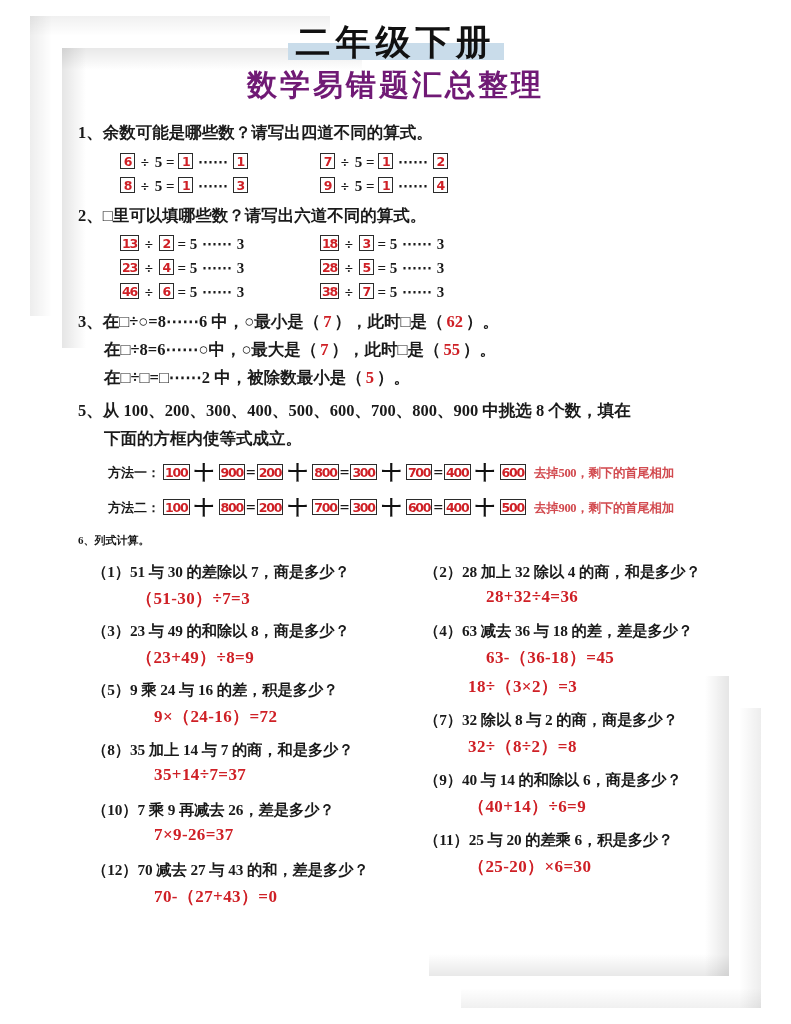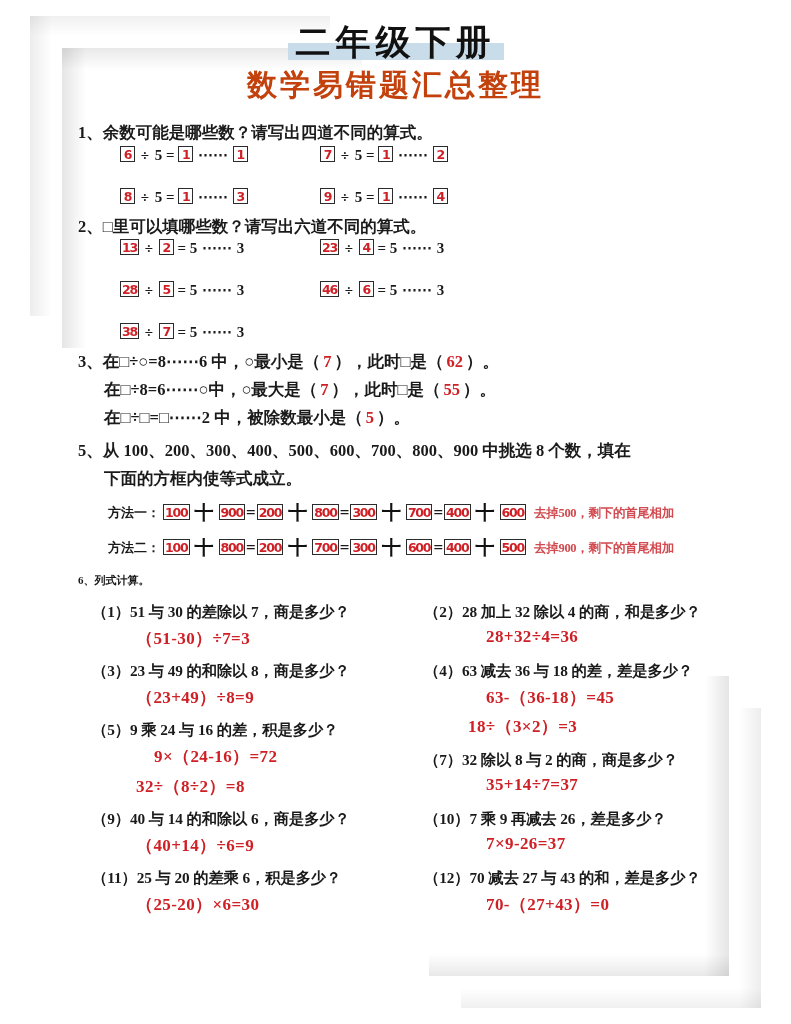--- a/index.html
+++ b/index.html
@@ -87,21 +87,21 @@
     height: 17px;
     background: #c9dcea;
     z-index: -1;
   }
   .title-sub {
     margin-top: 3px;
     font-family: Liberation Mono, monospace;
     font-weight: bold;
     font-size: 30px;
     letter-spacing: 3px;
-    color: #c2410c;
+    color: #701a75;
   }
 
   
   .content {
     padding: 6px 58px 0 78px;
   }
   .q-line {
     font-size: 16.5px;
     font-weight: bold;
     color: #1a1a1a;
@@ -134,22 +134,23 @@
     vertical-align: 1px;
     letter-spacing: -1.2px;
   }
   .bx.w2 { min-width: 15px; }
   .bx.w3 { min-width: 22px; }
 
   
   .eq-grid {
     display: grid;
     grid-template-columns: 200px 1fr;
+    margin-top: 7px;
     padding-left: 42px;
-    row-gap: 24px;
+    row-gap: 6px;
   }
   .eq {
     font-size: 15px;
     font-weight: bold;
     color: #1a1a1a;
     white-space: nowrap;
   }
   .eq .op { padding: 0 2px; }
   .dots { letter-spacing: 0px; padding: 0 1px; }
 
@@ -291,20 +292,29 @@
       <div class="eq">
         <span class="bx w2">13</span>
         <span class="op">÷</span>
         <span class="bx">2</span>
         <span>=</span>
         <span>5</span>
         <span class="dots">⋯⋯</span>
         <span>3</span>
       </div>
       <div class="eq">
+        <span class="bx w2">18</span>
+        <span class="op">÷</span>
+        <span class="bx">3</span>
+        <span>=</span>
+        <span>5</span>
+        <span class="dots">⋯⋯</span>
+        <span>3</span>
+      </div>
+      <div class="eq">
         <span class="bx w2">23</span>
         <span class="op">÷</span>
         <span class="bx">4</span>
         <span>=</span>
         <span>5</span>
         <span class="dots">⋯⋯</span>
         <span>3</span>
       </div>
       <div class="eq">
         <span class="bx w2">28</span>
@@ -382,20 +392,21 @@
       <div class="prob-q"><span>（3）</span><span>23 与 49 的和除以 8，商是多少？</span></div>
       <div class="prob-q"><span>（4）</span><span>63 减去 36 与 18 的差，差是多少？</span></div>
       <div class="prob-a indent-l">（23+49）÷8=9</div>
       <div class="prob-a indent-r">63-（36-18）=45</div>
 
       <div class="prob-q"><span>（5）</span><span>9 乘 24 与 16 的差，积是多少？</span></div>
       <div class="prob-a indent-l">18÷（3×2）=3</div>
       <div class="prob-a indent-r">9×（24-16）=72</div>
 
       <div class="prob-q"><span>（7）</span><span>32 除以 8 与 2 的商，商是多少？</span></div>
+      <div class="prob-q"><span>（8）</span><span>35 加上 14 与 7 的商，和是多少？</span></div>
       <div class="prob-a indent-l">32÷（8÷2）=8</div>
       <div class="prob-a indent-r">35+14÷7=37</div>
 
       <div class="prob-q"><span>（9）</span><span>40 与 14 的和除以 6，商是多少？</span></div>
       <div class="prob-q"><span>（10）</span><span>7 乘 9 再减去 26，差是多少？</span></div>
       <div class="prob-a indent-l">（40+14）÷6=9</div>
       <div class="prob-a indent-r">7×9-26=37</div>
 
       <div class="prob-q"><span>（11）</span><span>25 与 20 的差乘 6，积是多少？</span></div>
       <div class="prob-q"><span>（12）</span><span>70 减去 27 与 43 的和，差是多少？</span></div>

